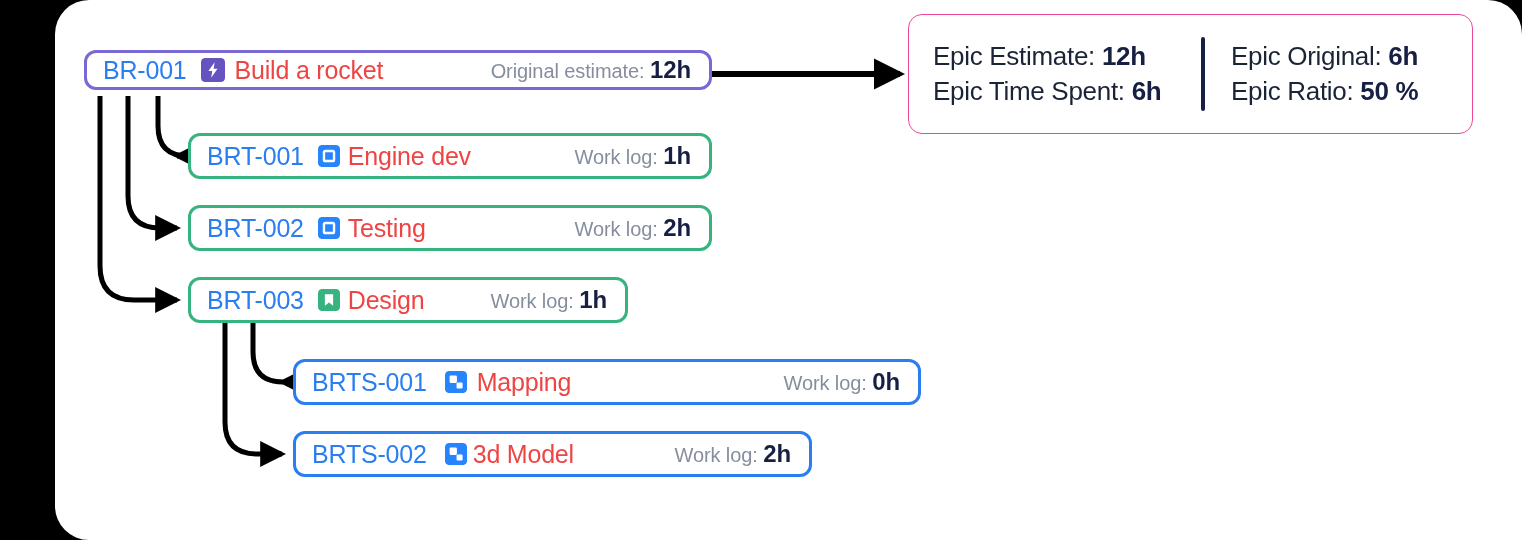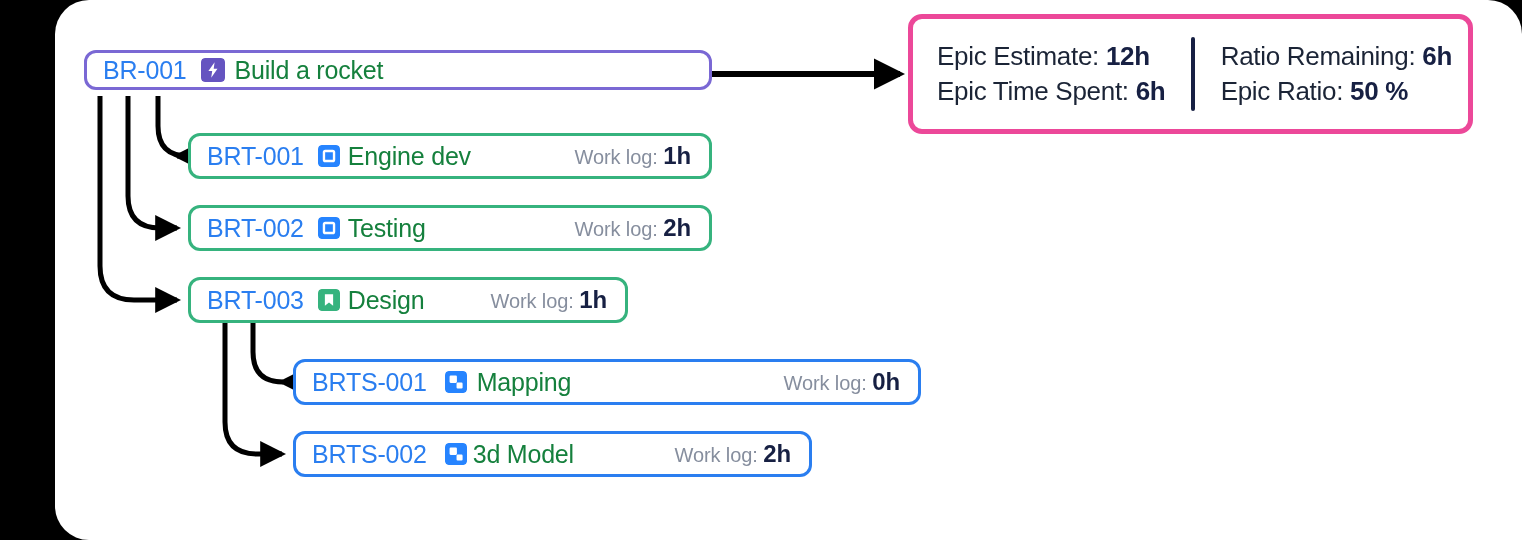--- a/index.html
+++ b/index.html
@@ -60,21 +60,21 @@
     white-space: nowrap;
   }
   .card .icon {
     flex: 0 0 auto;
     display: inline-flex;
     align-items: center;
     justify-content: center;
   }
   .card .title {
     font-size: 25px;
-    color: #15803d;
+    color: #ef4444;
     white-space: nowrap;
     letter-spacing: -0.2px;
   }
   .card .spacer { flex: 1 1 auto; }
   .card .metric {
     font-size: 20px;
     color: #868e9e;
     white-space: nowrap;
     letter-spacing: -0.1px;
   }
@@ -103,21 +103,21 @@
   }
 
   
   #summary {
     position: absolute;
     left: 908px;
     top: 14px;
     width: 565px;
     height: 120px;
     box-sizing: border-box;
-    border: 5px solid #ec4899;
+    border: 1px solid #ec4899;
     border-radius: 14px;
     background: #ffffff;
     display: flex;
     align-items: center;
     padding: 0 16px;
   }
   .sumcol {
     display: flex;
     flex-direction: column;
     justify-content: center;
@@ -170,20 +170,24 @@
   <div class="card epic" style="left:84px; top:50px; width:628px; height:40px;">
     <span class="key">BR-001</span>
     <span class="icon" style="margin:0 10px 0 14px;">
       <svg class="ic" width="24" height="24" viewBox="0 0 24 24" xmlns="http://www.w3.org/2000/svg">
         <rect x="0" y="0" width="24" height="24" rx="4" fill="#6554c0"></rect>
         <path d="M13.6 4.3 L7.4 13.1 L11.2 13.1 L10.2 19.7 L16.5 10.8 L12.7 10.8 Z" fill="#ffffff"></path>
       </svg>
     </span>
     <span class="title">Build a rocket</span>
     <span class="spacer"></span>
+    <span class="metric">
+      <span>Original estimate:</span>
+      <b>12h</b>
+    </span>
   </div>
 
   <div class="card task" style="left:188px; top:133px; width:524px; height:46px;">
     <span class="key">BRT-001</span>
     <span class="icon" style="margin:0 8px 0 14px;">
       <svg class="ic" width="22" height="22" viewBox="0 0 24 24" xmlns="http://www.w3.org/2000/svg">
         <rect x="0" y="0" width="24" height="24" rx="4" fill="#2684ff"></rect>
         <rect x="6.5" y="6.5" width="11" height="11" rx="1.5" fill="none" stroke="#ffffff" stroke-width="2.6"></rect>
       </svg>
     </span>
@@ -268,21 +272,21 @@
         <b>12h</b>
       </div>
       <div class="sumline">
         <span>Epic Time Spent:</span>
         <b>6h</b>
       </div>
     </div>
     <div id="sumdivider"></div>
     <div class="sumcol right">
       <div class="sumline">
-        <span>Ratio Remaining:</span>
+        <span>Epic Original:</span>
         <b>6h</b>
       </div>
       <div class="sumline">
         <span>Epic Ratio:</span>
         <b>50 %</b>
       </div>
     </div>
   </div>
 
 </div>

